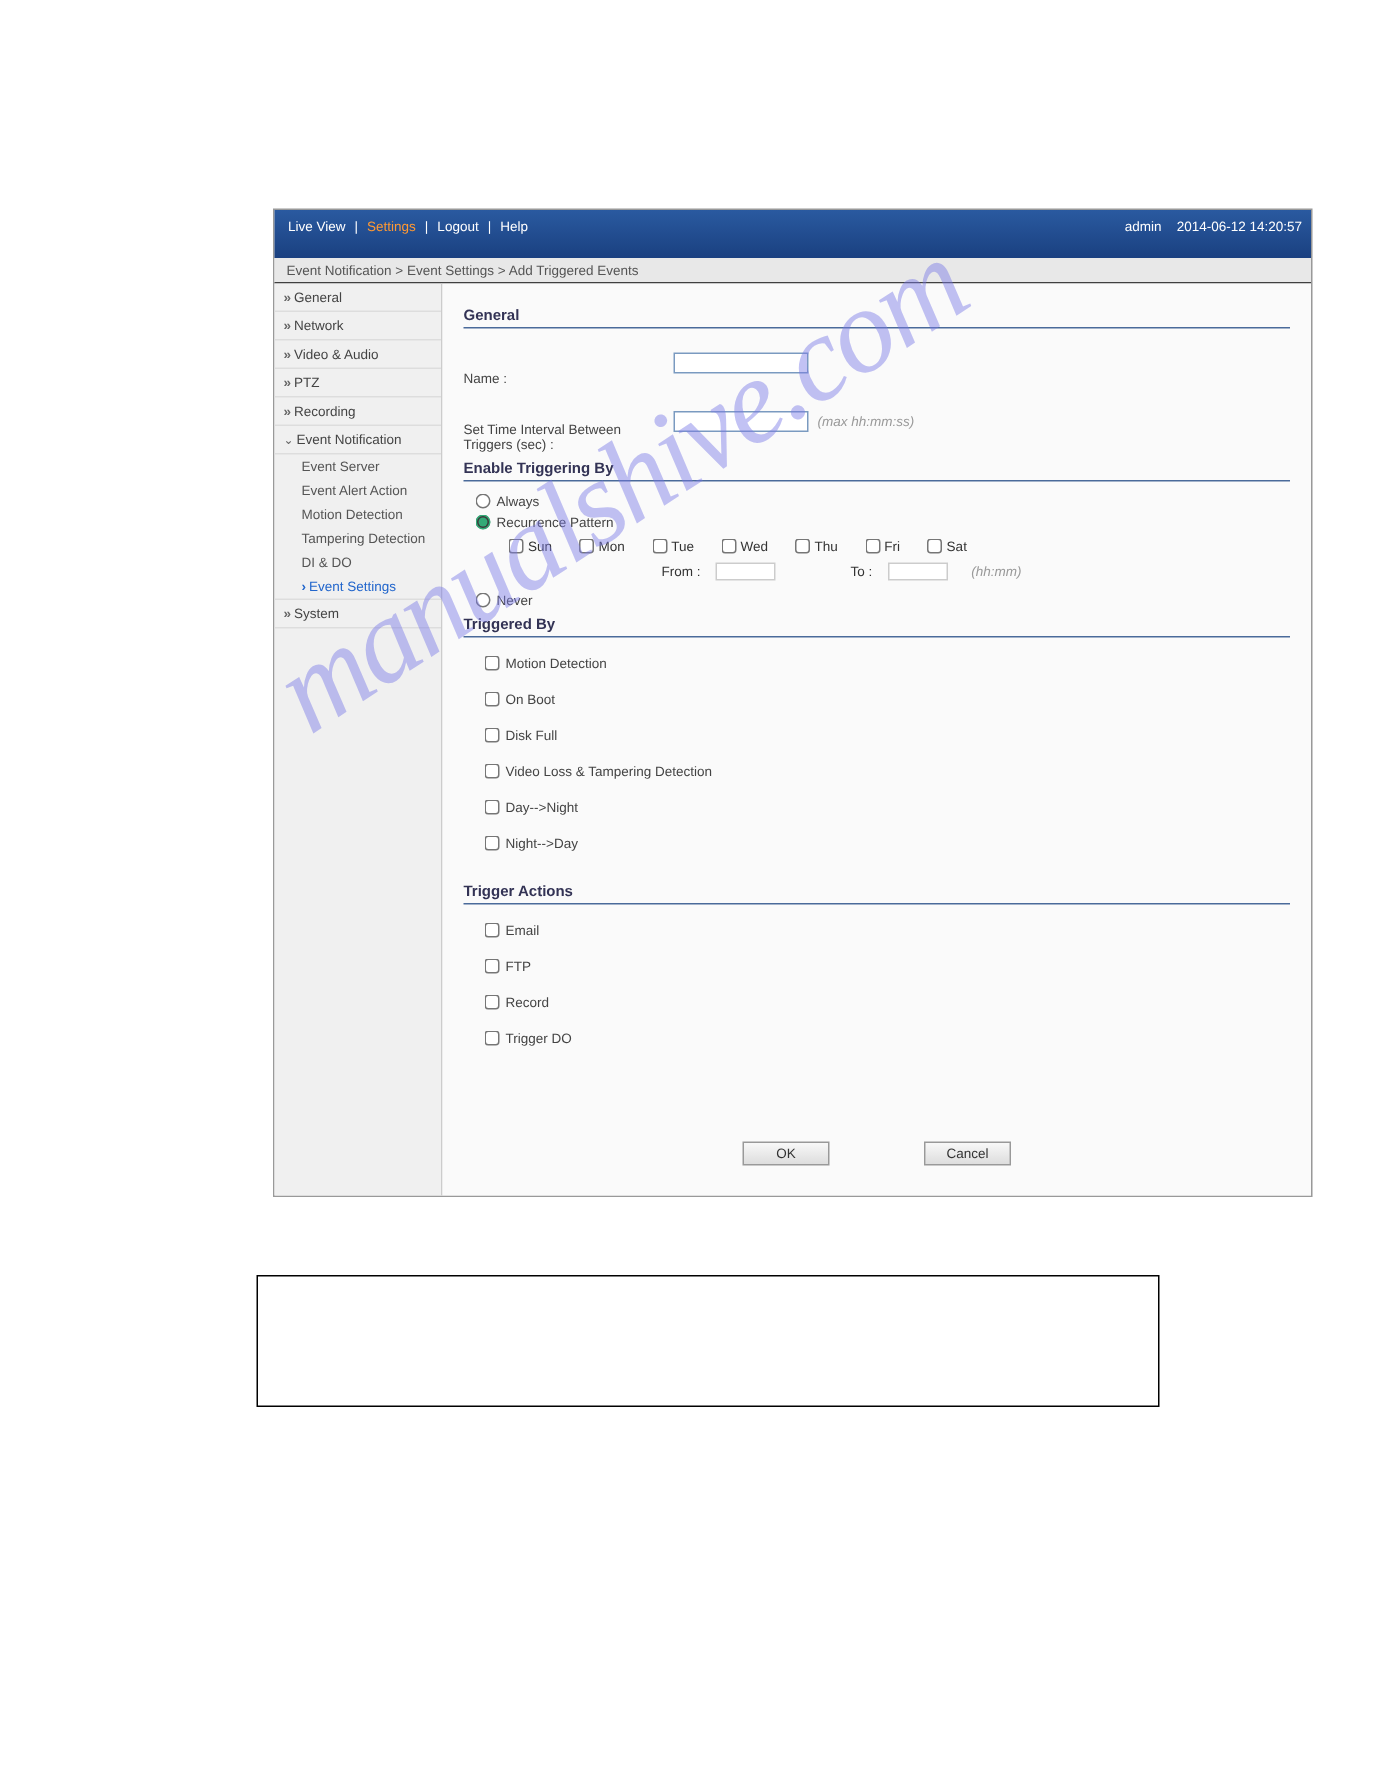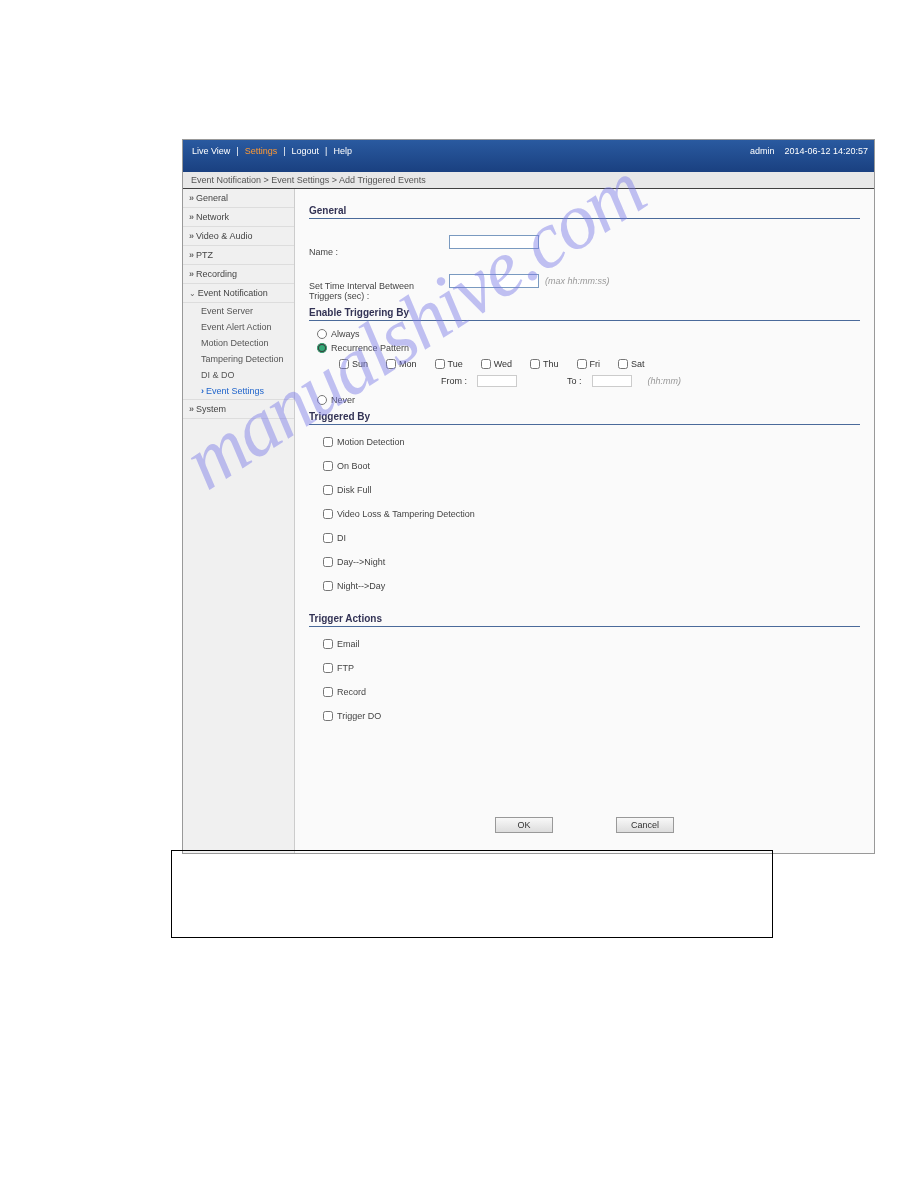--- a/index.html
+++ b/index.html
@@ -28,21 +28,21 @@
   .form-row input[type="text"] { border: 1px solid #7a9ac0; height: 14px; width: 90px; font-size: 9px; }
   .hint { color: #999; font-size: 9px; margin-left: 6px; font-style: italic; }
   .radio-row, .check-row { display: flex; align-items: center; margin: 4px 0 4px 8px; font-size: 9px; color: #444; gap: 4px; }
   .days { display: flex; gap: 18px; margin: 6px 0 6px 30px; align-items: flex-end; }
   .days label { display: flex; align-items: center; gap: 3px; font-size: 9px; }
   .time-row { display: flex; gap: 10px; margin: 4px 0 8px 90px; align-items: center; font-size: 9px; padding-left: 42px; }
   .time-row input { border: 1px solid #ccc; width: 40px; height: 12px; background: #fff; }
   input[type="checkbox"], input[type="radio"] { width: 10px; height: 10px; accent-color: #3a7; }
   .check-col { display: flex; flex-direction: column; gap: 6px; margin-left: 6px; }
   select { border: 1px solid #aaa; font-size: 9px; height: 14px; width: 100px; }
-  .btn-row { text-align: center; margin-top: 92px; margin-bottom: 10px; }
+  .btn-row { text-align: center; margin-top: 60px; margin-bottom: 10px; }
   .btn { display: inline-block; width: 58px; height: 16px; background: linear-gradient(to bottom, #f8f8f8, #ddd); border: 1px solid #999; font-size: 9px; line-height: 14px; text-align: center; cursor: pointer; margin: 0 30px; color: #333; }
   .watermark { position: absolute; left: 150px; top: 280px; font-size: 80px; color: rgba(120,120,230,0.45); font-style: italic; transform: rotate(-33deg); pointer-events: none; font-family: Georgia, serif; letter-spacing: -2px; z-index: 10; }
   .bottom-box { position: absolute; left: 171px; top: 850px; width: 602px; height: 88px; border: 1px solid #000; }
 </style>
 </head>
 <body>
 
 <div class="app">
 
   <div class="topbar">
@@ -159,24 +159,20 @@
         <label class="check-row">
             <input type="checkbox" style="">
             <span>Disk Full</span>
           </label>
         <label class="check-row">
             <input type="checkbox" style="">
             <span>Video Loss &amp; Tampering Detection</span>
           </label>
         <label class="check-row">
             <input type="checkbox" style="">
-            <span>DI</span>
-          </label>
-        <label class="check-row">
-            <input type="checkbox" style="">
             <span>Day--&gt;Night</span>
           </label>
         <label class="check-row">
             <input type="checkbox" style="">
             <span>Night--&gt;Day</span>
           </label>
       </div>
 
       <div class="section-title" style="margin-top:18px">Trigger Actions</div>
       <div class="check-col" style="margin-top:6px">

